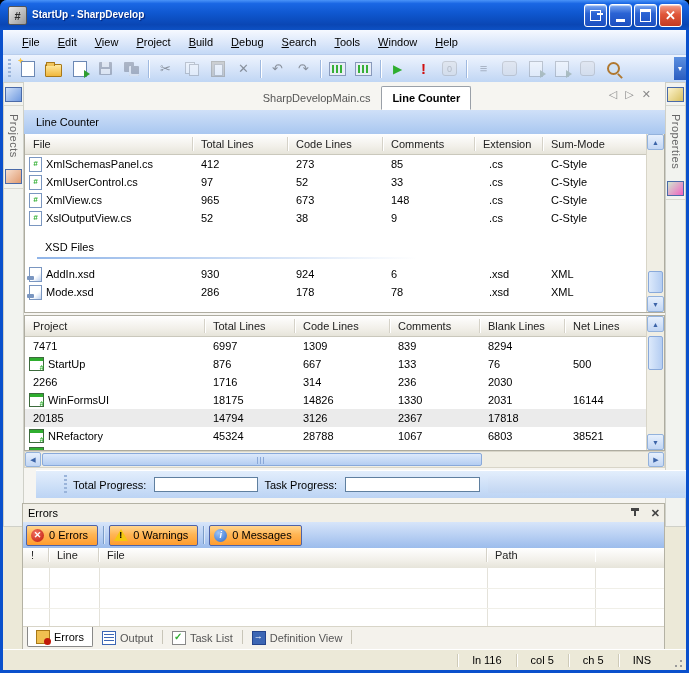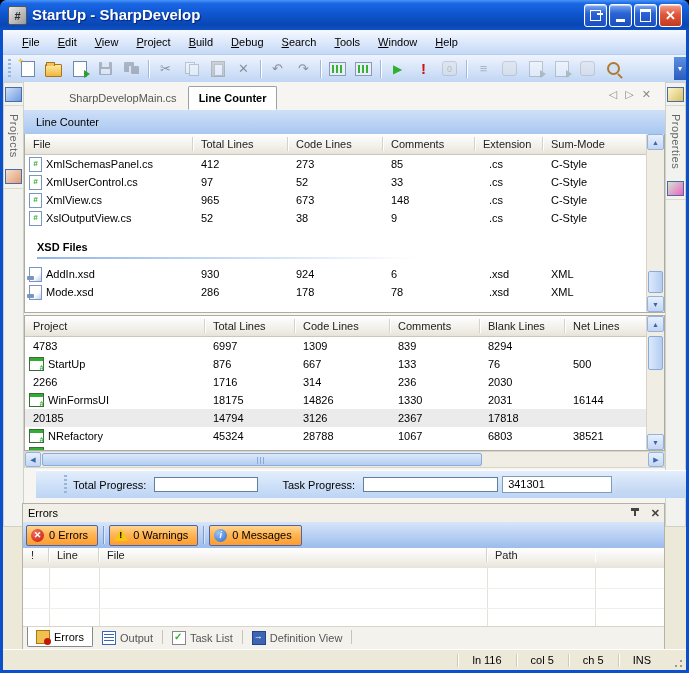--- a/index.html
+++ b/index.html
@@ -4,21 +4,21 @@
 <style>
   html,body{margin:0;padding:0;width:689px;height:673px;overflow:hidden;
     font-family:"Liberation Sans",sans-serif;font-size:11px;color:#000;background:#000;}
   .window{position:absolute;left:0;top:0;width:689px;height:673px;background:#0a50cc;border-radius:7px 7px 0 0;}
   
   .titlebar{position:absolute;left:0;top:0;right:0;height:30px;border-radius:7px 7px 0 0;
     background:linear-gradient(180deg,#4a94f8 0%,#1a67e4 12%,#0f57cf 45%,#0a46b4 82%,#0d51c4 100%);}
   .app-icon{position:absolute;left:8px;top:6px;width:17px;height:17px;background:linear-gradient(135deg,#e8e8e8,#9a9a9a);
     border:1px solid #555;border-radius:2px;display:flex;align-items:center;justify-content:center;
     color:#2c2c2c;font-weight:bold;font-size:11px;}
-  .title{position:absolute;left:32px;top:0;line-height:30px;color:#fff;font-weight:bold;font-size:15px;
+  .title{position:absolute;left:32px;top:0;line-height:30px;color:#fff;font-weight:bold;font-size:10px;
     text-shadow:1px 1px 1px #00237a;}
   .winbtns{position:absolute;right:7px;top:4px;display:flex;gap:2px;}
   .wbtn{width:21px;height:21px;border:1px solid #fff;border-radius:3px;
     background:linear-gradient(180deg,#7da9f2,#2a63d4 40%,#1b4fc0);display:flex;align-items:center;justify-content:center;
     color:#fff;box-shadow:inset 0 1px 1px rgba(255,255,255,.6);}
   .wbtn.close{background:linear-gradient(180deg,#f2a08c,#e0563a 45%,#c43a20);}
   .wb-rect{width:9px;height:9px;border:1px solid #fff;position:relative;}
   .wb-rect::after{content:"";position:absolute;right:-3px;top:2px;width:6px;height:2px;background:#fff;}
   .wb-min{width:9px;height:3px;background:#fff;margin-top:9px;}
   .wb-max{width:9px;height:9px;border:1px solid #fff;border-top-width:3px;}
@@ -85,21 +85,21 @@
   .dkbtn{width:19px;height:22px;display:flex;align-items:center;justify-content:center;border-bottom:1px solid #d8d8d0;}
   .dkicon{width:15px;height:13px;border:1px solid #4a6aa8;background:linear-gradient(135deg,#cfe0f8,#6f9ae0);position:relative;}
   .dkicon.tools{background:linear-gradient(135deg,#f8e0cf,#e09a6f);}
   .dkicon.props{background:linear-gradient(135deg,#fdf4cf,#d8c05f);}
   .dkicon.colors{background:linear-gradient(135deg,#cfe8cf,#f060c0);}
   .dklabel{writing-mode:vertical-rl;transform:rotate(0deg);color:#666;font-size:11px;letter-spacing:.5px;
     margin:8px 0 8px 4px;}
   
   .center{position:absolute;left:21px;top:52px;width:641px;height:445px;background:#f6f5f1;}
   .tabstrip{position:absolute;left:0;top:0;right:0;height:28px;border-bottom:1px solid #9aa0a8;background:#f6f5f1;
-    display:flex;align-items:flex-end;padding-left:34px;}
+    display:flex;align-items:flex-end;padding-left:34px;justify-content:center;}
   .dtab{height:22px;line-height:22px;padding:0 10px;color:#555;border:1px solid transparent;}
   .dtab.active{background:#fff;border:1px solid #9aa0a8;border-bottom:1px solid #fff;color:#000;font-weight:bold;
     border-radius:2px 2px 0 0;}
   .tabnav{position:absolute;right:14px;top:6px;display:flex;gap:8px;color:#888;font-size:11px;}
   .tabnav span{cursor:default;}
   .viewband{position:absolute;left:0;top:28px;right:0;height:24px;
     background:linear-gradient(180deg,#cfe0f8,#a9c7f0);display:flex;align-items:center;padding-left:12px;
     border-bottom:1px solid #9ab4de;}
   
   .panel{position:absolute;background:#fff;border:1px solid #aeaca0;box-sizing:border-box;overflow:hidden;}
@@ -116,21 +116,21 @@
   .trow.hl{background:#ebebeb;}
   .trow.partial{height:18px;}
   .fic{width:11px;height:13px;background:#fff;border:1px solid #7a96c0;position:relative;flex:0 0 auto;
     display:flex;align-items:center;justify-content:center;}
   .fic .fg{color:#2fae2f;font-size:8px;font-weight:bold;line-height:1;}
   .fic.xsd{background:linear-gradient(135deg,#fff 60%,#bcd0ee);}
   .fic.xsd::after{content:"";position:absolute;left:-3px;bottom:1px;width:7px;height:4px;background:#7a96c0;border-radius:1px;}
   .pic{width:13px;height:12px;border:1px solid #3c6a3c;background:#fff;position:relative;flex:0 0 auto;}
   .pic::before{content:"";position:absolute;left:0;top:0;right:0;height:3px;background:#2fae2f;}
   .pic::after{content:"#";position:absolute;right:-1px;bottom:-2px;color:#2fae2f;font-size:8px;font-weight:bold;}
-  .group-hdr{margin:14px 0 4px 12px;font-weight:bold;}
+  .group-hdr{margin:14px 0 4px 20px;font-weight:normal;}
   .g-line{height:2px;width:380px;margin:2px 0 6px 12px;
     background:linear-gradient(90deg,#8fb4e8,rgba(255,255,255,0));}
   
   .vscroll{position:absolute;right:0;top:0;bottom:0;width:17px;background:#f0eee4;border-left:1px solid #d8d5c8;}
   .sbtn{position:absolute;left:0;width:17px;height:16px;background:linear-gradient(180deg,#e7f0fd,#c2d6f4);
     border:1px solid #93b2dc;box-sizing:border-box;border-radius:2px;display:flex;align-items:center;justify-content:center;
     color:#3c64a8;font-size:7px;}
   .sthumb{position:absolute;left:1px;width:15px;background:linear-gradient(90deg,#dce9fb,#b4cdf2);
     border:1px solid #89a9da;box-sizing:border-box;border-radius:2px;}
   .hscroll{position:absolute;left:0;top:369px;width:641px;height:17px;background:#f0eee4;border:1px solid #d8d5c8;
@@ -465,21 +465,21 @@
         <div style="position:absolute;left:0;top:0;right:17px;bottom:0;overflow:hidden;">
           <div class="thead tgrid proj-cols">
             <span class="hc">Project</span>
             <span class="hc">Total Lines</span>
             <span class="hc">Code Lines</span>
             <span class="hc">Comments</span>
             <span class="hc">Blank Lines</span>
             <span class="hc" style="border-right:none">Net Lines</span>
           </div>
           <div class="trow tgrid proj-cols">
-            <span class="tc">4783</span>
+            <span class="tc">7471</span>
             <span class="tc">6997</span>
             <span class="tc">1309</span>
             <span class="tc">839</span>
             <span class="tc">8294</span>
           </div>
           <div class="trow tgrid proj-cols">
             <span class="tc name">
                 <i class="pic"></i>
                 <span>StartUp</span>
               </span>
@@ -555,23 +555,22 @@
         <span class="hthumb"></span>
         <span class="hbtn" style="right:0">
             <span>▶</span>
           </span>
       </div>
 
       <div class="progressband">
         <span class="pgrip"></span>
         <span class="plabel">Total Progress:</span>
         <span class="pbar b1"><span class="fill"></span></span>
-        <span class="plabel" style="margin-left:18px">Task Progress:</span>
+        <span class="plabel" style="">Task Progress:</span>
         <span class="pbar b2"><span class="fill"></span></span>
-        <span class="pcount">341301</span>
         <span class="pfill-rest"></span>
       </div>
     </div>
 
     <div class="errors-panel">
       <div class="ep-title">
         <span>Errors</span>
         <span style="margin-left:auto;display:flex;align-items:center;">
           <span class="pin"></span>
           <span class="ep-close">✕</span>

